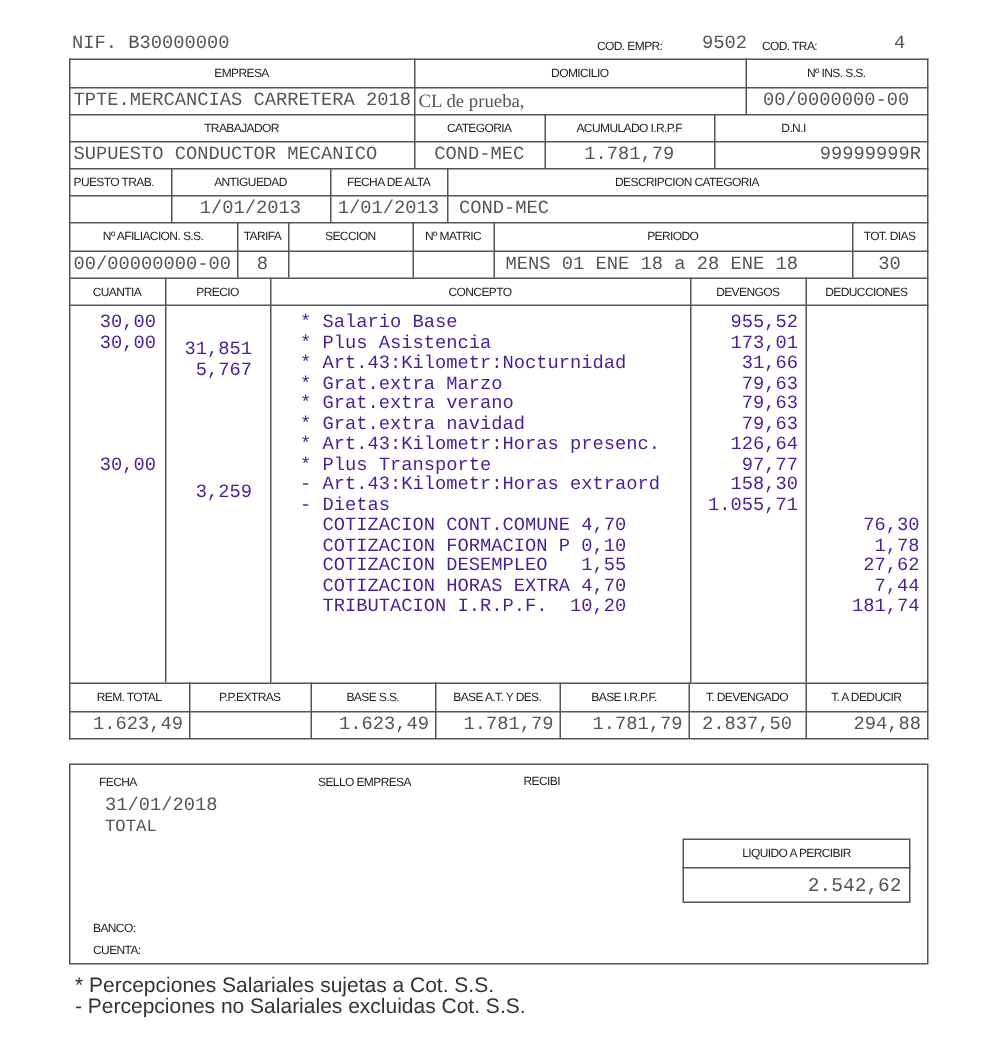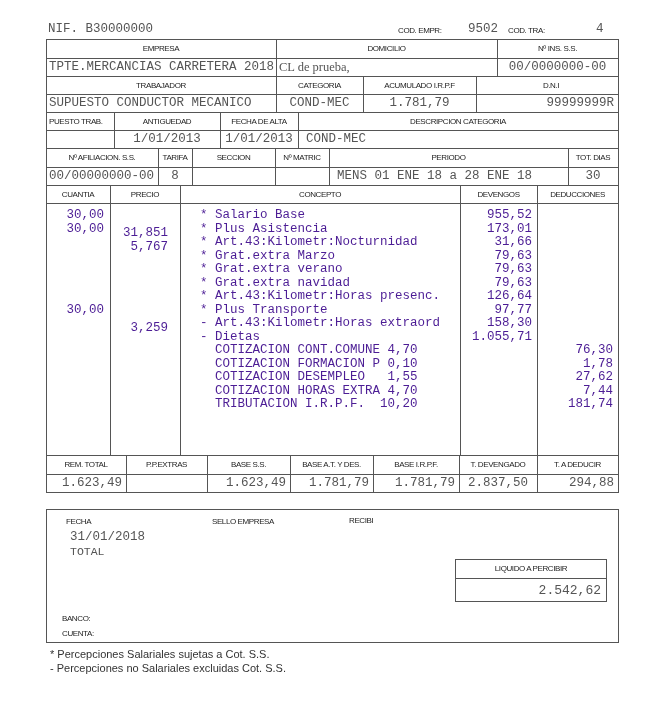--- a/index.html
+++ b/index.html
@@ -12,21 +12,21 @@
   .abs { position: absolute; }
   .hline { position: absolute; height: 1px; background: #555; }
   .vline { position: absolute; width: 1px; background: #555; }
   .cell { position: absolute; display: flex; align-items: center; box-sizing: border-box; overflow: hidden; white-space: nowrap; }
   .c { justify-content: center; }
   .r { justify-content: flex-end; padding-right: 4px; }
   .l { justify-content: flex-start; padding-left: 3px; }
   .box { position: absolute; border: 1px solid #555; box-sizing: border-box; }
   .lines { position: absolute; font-family: "Liberation Mono", "DejaVu Sans Mono", monospace; font-size: 12.5px; color: #4c1d95; line-height: 13.5px; white-space: pre; }
   .ra { text-align: right; }
-  .foot { font-family: "Liberation Sans", "DejaVu Sans", sans-serif; font-size: 11px; color: #333; }
+  .foot { font-family: "Liberation Sans", "DejaVu Sans", sans-serif; font-size: 14px; color: #333; }
 </style>
 </head>
 <body>
 
 <div class="abs mono" style="left:48px;top:22px;">NIF. B30000000</div>
 <div class="abs lbl" style="left:398px;top:26px;">COD. EMPR:</div>
 <div class="abs mono" style="left:468px;top:22px;">9502</div>
 <div class="abs lbl" style="left:508px;top:26px;">COD. TRA:</div>
 <div class="abs mono" style="left:596px;top:22px;">4</div>
 
@@ -81,21 +81,21 @@
   <div class="cell c lbl" style="left:46px;top:39px;width:230px;height:19px;">EMPRESA</div>
   <div class="cell c lbl" style="left:276px;top:39px;width:221px;height:19px;">DOMICILIO</div>
   <div class="cell c lbl" style="left:497px;top:39px;width:121px;height:19px;">Nº INS. S.S.</div>
   <div class="cell l mono" style="left:46px;top:58px;width:230px;height:18px;">TPTE.MERCANCIAS CARRETERA 2018</div>
   <div class="cell l mono" style="left:276px;top:58px;width:221px;height:18px;font-family:Liberation Serif, serif;">CL de prueba,</div>
   <div class="cell c mono" style="left:497px;top:58px;width:121px;height:18px;">00/0000000-00</div>
 
   <div class="cell c lbl" style="left:46px;top:76px;width:230px;height:18px;">TRABAJADOR</div>
   <div class="cell c lbl" style="left:276px;top:76px;width:87px;height:18px;">CATEGORIA</div>
   <div class="cell c lbl" style="left:363px;top:76px;width:113px;height:18px;">ACUMULADO I.R.P.F</div>
-  <div class="cell c lbl" style="left:472px;top:76px;width:142px;height:18px;padding-left:16px;">D.N.I</div>
+  <div class="cell c lbl" style="left:450px;top:76px;width:142px;height:18px;padding-left:16px;">D.N.I</div>
   <div class="cell l mono" style="left:46px;top:94px;width:230px;height:18px;">SUPUESTO CONDUCTOR MECANICO</div>
   <div class="cell c mono" style="left:276px;top:94px;width:87px;height:18px;">COND-MEC</div>
   <div class="cell c mono" style="left:363px;top:94px;width:113px;height:18px;">1.781,79</div>
   <div class="cell r mono" style="left:476px;top:94px;width:142px;height:18px;">99999999R</div>
 
   <div class="cell l lbl" style="left:46px;top:112px;width:68px;height:18px;">PUESTO TRAB.</div>
   <div class="cell c lbl" style="left:114px;top:112px;width:106px;height:18px;">ANTIGUEDAD</div>
   <div class="cell c lbl" style="left:220px;top:112px;width:78px;height:18px;">FECHA DE ALTA</div>
   <div class="cell c lbl" style="left:298px;top:112px;width:320px;height:18px;">DESCRIPCION CATEGORIA</div>
   <div class="cell l mono" style="left:46px;top:130px;width:68px;height:18px;"></div>

